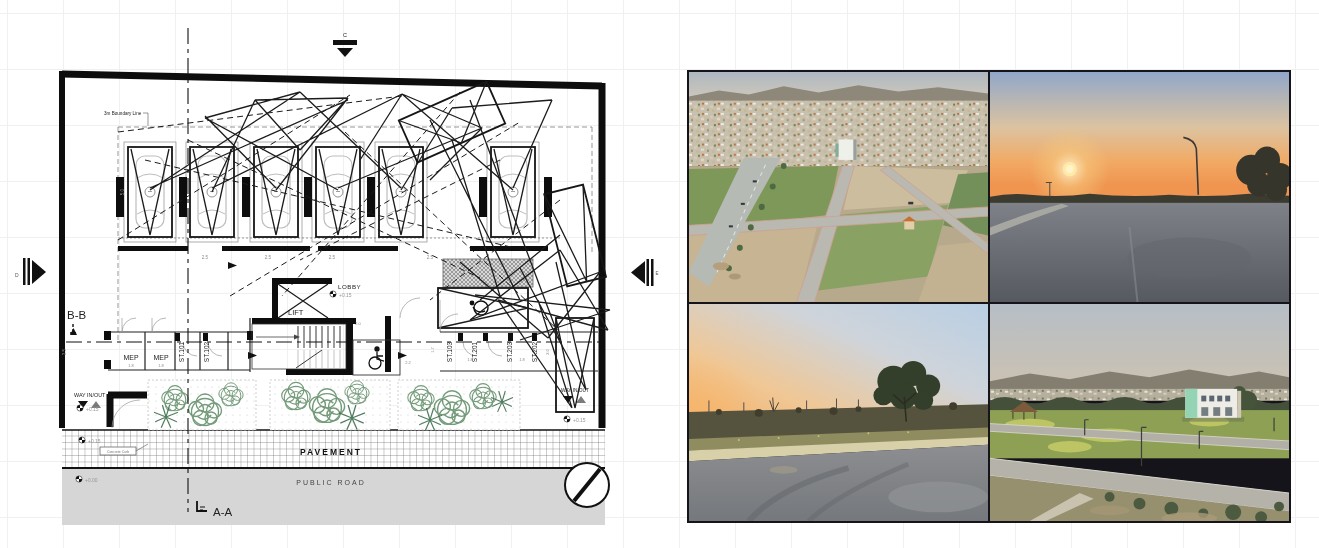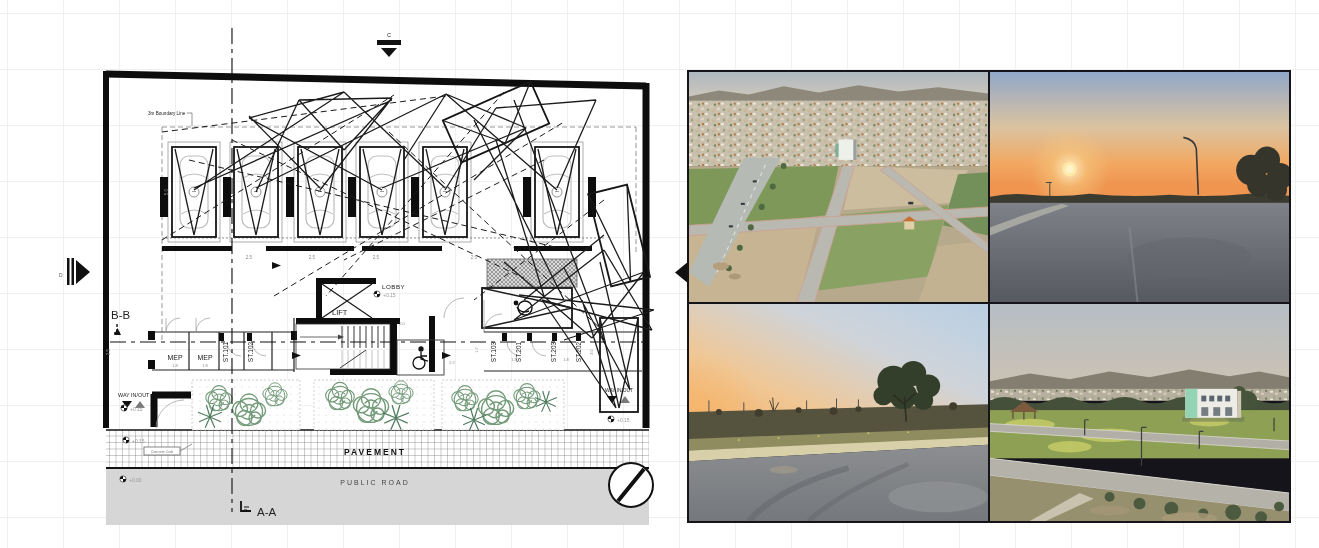--- a/index.html
+++ b/index.html
@@ -4,21 +4,21 @@
 <style>
   html,body{margin:0;padding:0;background:#fff;}
   .canvas{
     position:relative;width:1319px;height:548px;overflow:hidden;
     background-color:#ffffff;
     background-image:linear-gradient(#f0f0f0 1px,transparent 1px),
                      linear-gradient(90deg,#f0f0f0 1px,transparent 1px);
     background-size:56px 56px;background-position:7px 13px;
     font-family:"Liberation Sans",sans-serif;
   }
-  .plan-wrap{position:absolute;left:0;top:0;width:660px;height:548px;margin-left:44px;}
+  .plan-wrap{position:absolute;left:0;top:0;width:660px;height:548px;}
   .photo-grid{
     position:absolute;left:687px;top:70px;width:604px;height:453px;
     display:grid;grid-template-columns:299px 299px;grid-template-rows:230px 217px;
     gap:2px;background:#14141a;border:2px solid #14141a;box-sizing:border-box;
   }
   .photo-grid .cell{overflow:hidden;}
   .photo-grid svg{display:block;width:100%;height:100%;}
   
   .ln{stroke:#1c1c1c;stroke-width:1.3;fill:none}
   .lnd{stroke:#1c1c1c;stroke-width:1;fill:none;stroke-dasharray:6 4}

